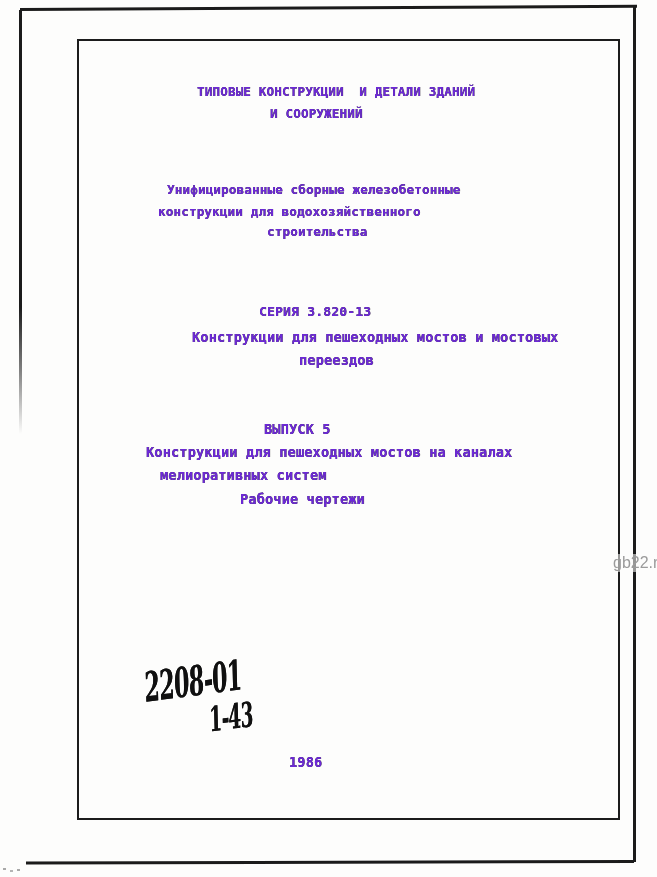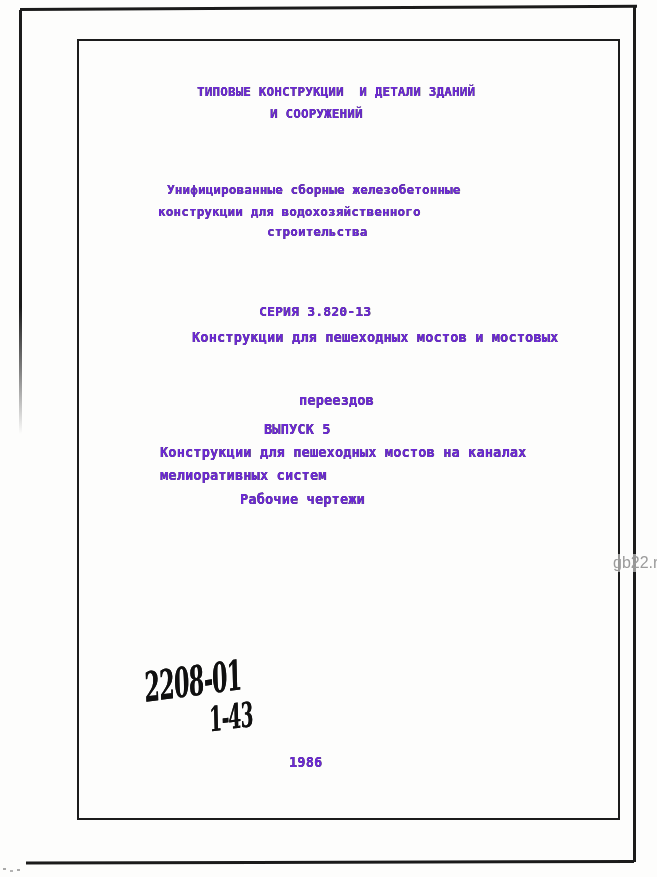--- a/index.html
+++ b/index.html
@@ -39,23 +39,23 @@
   .fs-a { font-size: 12.5px; }
   .fs-b { font-size: 13px;   }
   .fs-c { font-size: 13.5px; }
   .hdr1   { left: 197px; top: 84px;  }
   .hdr2   { left: 270px; top: 106px; }
   .sub1   { left: 167px; top: 182px; }
   .sub2   { left: 158px; top: 204px; }
   .sub3   { left: 267px; top: 224px; }
   .series { left: 259px; top: 280px; margin-top: 24px; }
   .sec1   { left: 156px; top: 329px; padding-left: 36px; }
-  .sec2   { left: 299px; top: 352px; margin-top: 40px; }
+  .sec2   { left: 299px; top: 352px; }
   .issue  { left: 264px; top: 404px; margin-top: 17px; }
-  .it1    { left: 160px; top: 444px; }
+  .it1    { left: 146px; top: 444px; }
   .it2    { left: 160px; top: 467px; }
   .it3    { left: 240px; top: 491px; }
   .year   { left: 289px; top: 754px; }
   
   .handwriting {
     position: absolute;
     left: 142px; top: 668px;
     transform: rotate(-7.5deg);
     transform-origin: left top;
     color: #101010;

